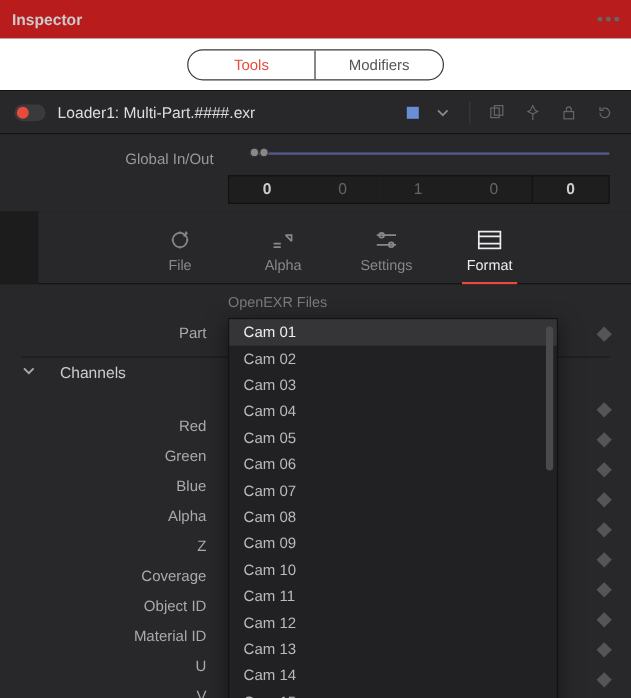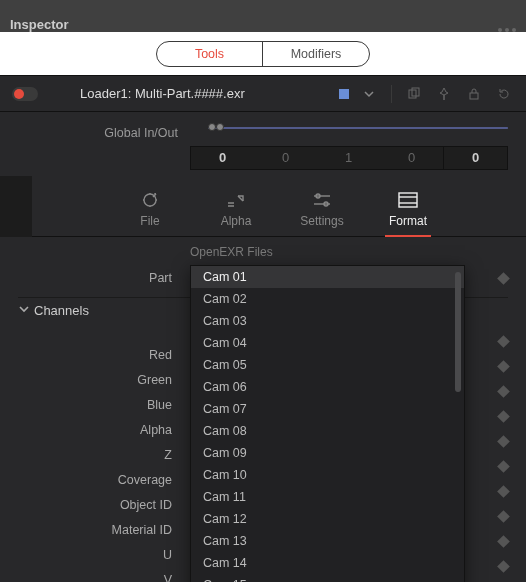--- a/index.html
+++ b/index.html
@@ -1,35 +1,35 @@
 <!DOCTYPE html>
 <html><head>
 <meta charset="utf-8">
 <style>
   * { box-sizing: border-box; margin: 0; padding: 0; font-family: -apple-system, "Segoe UI", Arial, sans-serif; }
   html, body { width: 526px; height: 582px; background: #1c1c1c; color: #aaa; overflow: hidden; font-size: 13px; }
 
   
-  .panel-header { display: flex; align-items: flex-end; justify-content: space-between; height: 32px; padding: 0 10px; background: #404040; gap: 15px; }
+  .panel-header { display: flex; align-items: center; justify-content: space-between; height: 32px; padding: 0 10px; background: #b91c1c; gap: 15px; }
   .panel-title { color: #ccc; font-weight: 600; font-size: 13px; }
   .dots { display: flex; gap: 3px; }
   .dots span { width: 4px; height: 4px; background: #666; border-radius: 50%; }
 
   
   .tabsbar { display: flex; justify-content: center; align-items: center; height: 44px; background: #ffffff; border-bottom: 1px solid #111; }
   .tab-pill { display: flex; border: 1px solid #3a3a3a; border-radius: 16px; overflow: hidden; height: 26px; }
   .tab-pill > div { width: 106px; text-align: center; line-height: 24px; font-size: 12.5px; cursor: pointer; }
   .tab-tools { color: #e64b3d; border-right: 1px solid #3a3a3a; }
   .tab-mods { color: #555; }
 
   
   .nodebar { display: flex; align-items: center; height: 36px; padding: 0 12px; gap: 10px; background: #28282a; border-bottom: 1px solid #111; }
   .enable-toggle { width: 26px; height: 14px; border-radius: 7px; background: #3a3a3a; position: relative; }
   .enable-toggle::after { content: ""; position: absolute; left: 2px; top: 2px; width: 10px; height: 10px; border-radius: 50%; background: #e64b3d; }
-  .node-name { flex: 1; color: #ddd; font-size: 13px; margin-left: 32px; }
+  .node-name { flex: 1; color: #ddd; font-size: 13px; }
   .color-swatch { width: 10px; height: 10px; background: #6a8ed6; }
   .chev-small svg, .iconbtn svg { display: block; }
   .iconbtn { width: 20px; height: 20px; display: flex; align-items: center; justify-content: center; color: #666; }
   .sep { width: 1px; height: 18px; background: #3a3a3a; margin: 0 2px; }
 
   
   .gio { padding: 14px 18px 6px; background: #28282a; }
   .gio-row1 { display: flex; align-items: flex-start; gap: 30px; }
   .gio-label { width: 160px; text-align: right; color: #999; font-size: 12.5px; }
   .range-track { flex: 1; height: 4px; background: linear-gradient(#525a8a,#525a8a) 0 50%/100% 2px no-repeat; border-radius: 2px; position: relative; }
@@ -53,21 +53,21 @@
   
   .body { position: relative; background: #28282a; height: 360px; overflow: hidden; }
   .section-label { color: #7a7a7a; font-size: 12px; position: absolute; left: 190px; top: 8px; }
 
   
   .partrow { display: flex; align-items: center; gap: 10px; position: absolute; top: 34px; left: 0; right: 0; padding: 0 18px; }
   .partrow .lbl { width: 154px; text-align: right; color: #aaa; font-size: 12.5px; }
   .diamond { width: 9px; height: 9px; transform: rotate(45deg); background: #555; margin-left: auto; }
 
   
-  .chhdr { position: absolute; left: 18px; top: 66px; display: flex; gap: 4px; color: #ccc; font-size: 13px; }
+  .chhdr { position: absolute; left: 18px; top: 66px; display: flex; gap: 20px; color: #ccc; font-size: 13px; }
   .chhdr svg { stroke: #aaa; }
 
   
   .chlist { position: absolute; top: 92px; left: 0; right: 0; }
   .chrow { display: flex; align-items: center; height: 25px; padding: 0 18px; }
   .chrow .lbl { width: 154px; text-align: right; font-size: 12.5px; color: #aaa; margin-top: 26px; }
   .chrow .diamond { margin-left: auto; }
 
   .divider { position: absolute; left: 18px; right: 18px; top: 60px; border-top: 1px solid #1b1b1b; }
 

